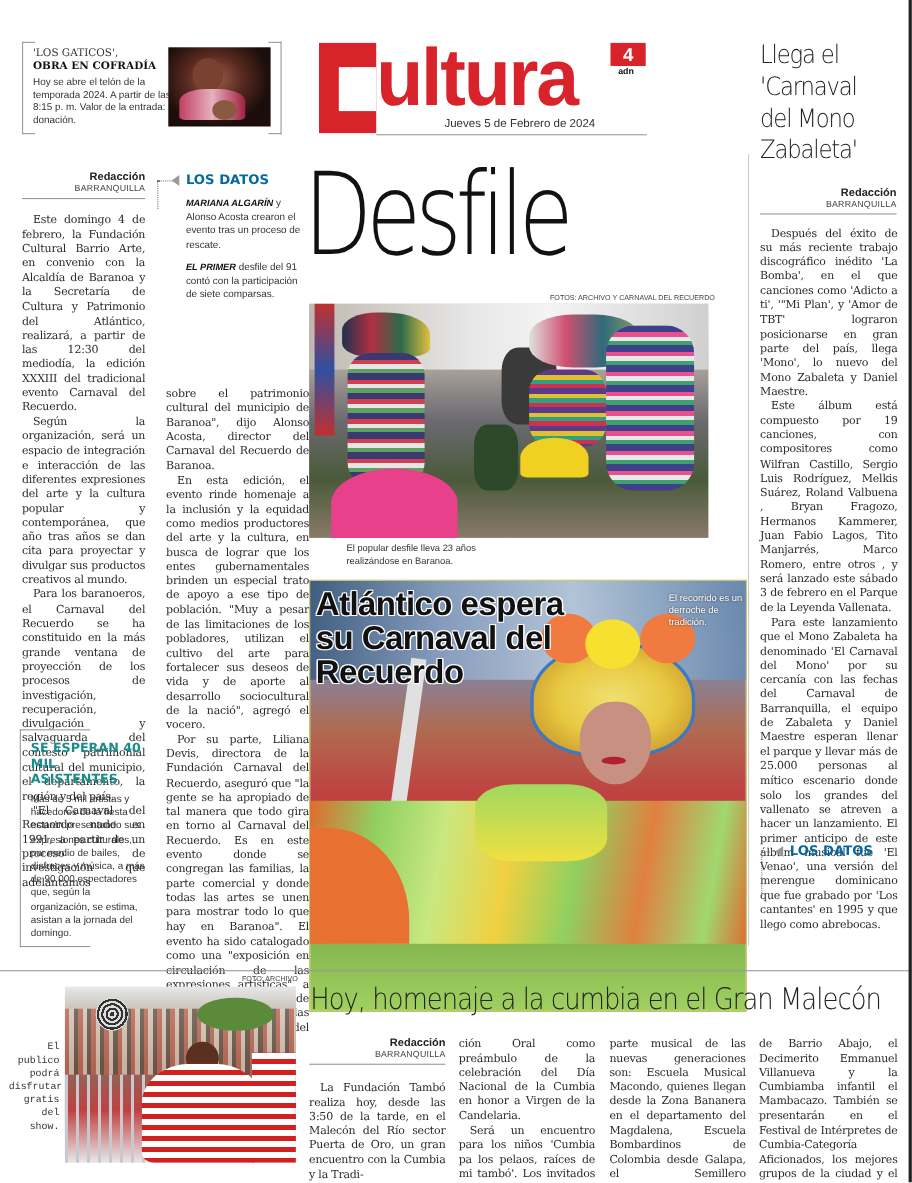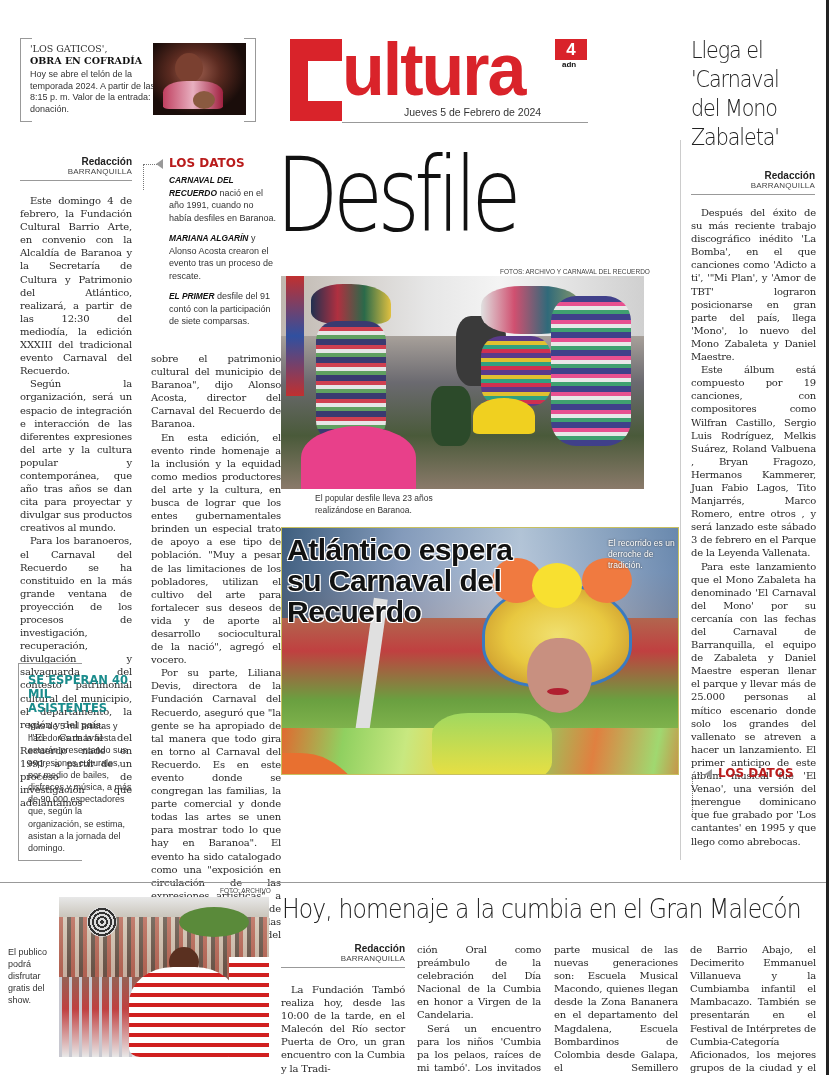--- a/index.html
+++ b/index.html
@@ -4,21 +4,21 @@
 <style>
   * { box-sizing: border-box; margin: 0; padding: 0; }
   html, body { width: 829px; height: 1075px; background: #fff; overflow: hidden; }
   body { position: relative; font-family: "DejaVu Serif", serif; color: #222; }
   .abs { position: absolute; }
   .serif-body { font-family: "DejaVu Serif", serif; font-size: 10px; line-height: 13.1px; text-align: justify; color: #2a2a2a; letter-spacing: -0.2px; }
   .serif-body p { text-indent: 10px; }
   .byline { text-align: right; font-family: "Liberation Sans", sans-serif; border-bottom: 1px solid #999; padding-bottom: 4px; }
   .byline .name { font-weight: bold; font-size: 10px; color: #222; }
   .byline .city { font-size: 8px; color: #444; letter-spacing: 0.2px; }
-  .datos-title { font-family: "DejaVu Sans", sans-serif; font-weight: bold; color: #b91c1c; font-size: 12px; }
+  .datos-title { font-family: "DejaVu Sans", sans-serif; font-weight: bold; color: #0369a1; font-size: 12px; }
   .datos-item { font-family: "Liberation Sans", sans-serif; font-size: 9px; line-height: 12.5px; color: #333; margin-top: 8px; }
   .datos-item b { font-style: italic; font-weight: 900; color: #111; text-transform: uppercase; font-size: 8.4px; }
   .photo { overflow: hidden; }
 </style>
 </head>
 <body>
 
 <div class="abs" style="left:20px;top:38px;width:236px;height:84px;">
   <div class="abs" style="left:0;top:0;width:12px;height:84px;border-left:1px solid #999;border-top:1px solid #999;border-bottom:1px solid #999;"></div>
   <div class="abs" style="right:0;top:0;width:12px;height:84px;border-right:1px solid #999;border-top:1px solid #999;border-bottom:1px solid #999;"></div>
@@ -65,21 +65,20 @@
     <div style="font-family:'DejaVu Sans',sans-serif;font-weight:bold;font-size:11.5px;line-height:14px;color:#1a8c8c;">SE ESPERAN 40 MIL ASISTENTES</div>
     <div style="font-family:'Liberation Sans',sans-serif;font-size:9px;line-height:12.2px;color:#333;margin-top:5px;">Más de 5 mil artistas y hacedores de la fiesta estarán presentando sus expresiones culturales, por medio de bailes, disfraces y música, a más de 90.000 espectadores que, según la organización, se estima, asistan a la jornada del domingo.</div>
   </div>
 </div>
 
 <div class="abs" style="left:143px;top:156px;width:135px;">
   <div class="abs" style="left:0;top:8px;width:14px;height:26px;border-left:1px dotted #777;border-top:1px dotted #777;"></div>
   <div class="abs" style="left:13px;top:3px;width:0;height:0;border-top:5px solid transparent;border-bottom:5px solid transparent;border-right:7px solid #999;"></div>
   <div style="margin-left:26px;">
     <div class="datos-title">LOS DATOS</div>
-    <div class="datos-item" style="margin-top:4px;"><b>CARNAVAL DEL RECUERDO</b><span> nació en el año 1991, cuando no había desfiles en Baranoa.</span></div>
     <div class="datos-item"><b>MARIANA ALGARÍN</b><span> y Alonso Acosta crearon el evento tras un proceso de rescate.</span></div>
     <div class="datos-item"><b>EL PRIMER</b><span> desfile del 91 contó con la participación de siete comparsas.</span></div>
   </div>
 </div>
 
 <div class="abs serif-body" style="left:151px;top:352px;width:130px;">
   <p style="text-indent:0;">sobre el patrimonio cultural del municipio de Baranoa", dijo Alonso Acosta, director del Carnaval del Recuerdo de Baranoa.</p>
   <p>En esta edición, el evento rinde homenaje a la inclusión y la equidad como medios productores del arte y la cultura, en busca de lograr que los entes gubernamentales brinden un especial trato de apoyo a ese tipo de población. "Muy a pesar de las limitaciones de los pobladores, utilizan el cultivo del arte para fortalecer sus deseos de vida y de aporte al desarrollo sociocultural de la nació", agregó el vocero.</p>
   <p>Por su parte, Liliana Devis, directora de la Fundación Carnaval del Recuerdo, aseguró que "la gente se ha apropiado de tal manera que todo gira en torno al Carnaval del Recuerdo. Es en este evento donde se congregan las familias, la parte comercial y donde todas las artes se unen para mostrar todo lo que hay en Baranoa". El evento ha sido catalogado como una "exposición en circulación de las expresiones artísticas", a través de un recorrido de dos kilómetros por las principales vías del municipio.</p>
 </div>
@@ -96,21 +95,21 @@
   <div style="position:absolute;left:20px;top:150px;width:115px;height:63px;border-radius:50% 50% 0 0;background:#e8408a;"></div>
   <div style="position:absolute;left:175px;top:40px;width:50px;height:70px;background:#3a3a3a;border-radius:30%;"></div>
   <div style="position:absolute;left:200px;top:10px;width:100px;height:48px;border-radius:40%;background:linear-gradient(90deg,#e0e0e0,#d05070,#306a7a,#8a9a6a);"></div>
   <div style="position:absolute;left:200px;top:60px;width:70px;height:70px;background:repeating-linear-gradient(180deg,#5a3a8a 0 5px,#e0c030 5px 9px,#30a080 9px 13px,#d03050 13px 17px);border-radius:20px;"></div>
   <div style="position:absolute;left:192px;top:122px;width:62px;height:36px;border-radius:50% 50% 10% 10%;background:#f0d020;"></div>
   <div style="position:absolute;left:270px;top:20px;width:80px;height:150px;background:repeating-linear-gradient(180deg,#40408a 0 6px,#e85090 6px 10px,#e8e8e8 10px 14px,#40a070 14px 18px);border-radius:25px;"></div>
   <div style="position:absolute;left:150px;top:110px;width:40px;height:60px;background:#2c4a2a;border-radius:30%;"></div>
 </div>
 <div class="abs" style="left:282px;top:492px;width:140px;font-family:'Liberation Sans',sans-serif;font-size:8.5px;line-height:12px;color:#333;margin-left:33px;">El popular desfile lleva 23 años realizándose en Baranoa.</div>
 
-<div class="abs photo" style="left:281px;top:527px;width:398px;height:248px;border:1px solid #c8c060;background:linear-gradient(180deg,#5a7a9a 0%,#7a8ab0 18%,#b06a50 35%,#c04040 50%,#6aa040 70%,#a0d060 100%);">
+<div class="abs photo" style="left:281px;top:527px;width:398px;height:393px;border:1px solid #c8c060;background:linear-gradient(180deg,#5a7a9a 0%,#7a8ab0 18%,#b06a50 35%,#c04040 50%,#6aa040 70%,#a0d060 100%);">
   <div style="position:absolute;left:0;top:0;width:398px;height:90px;background:linear-gradient(90deg,#3a5a7a,#8aa0c0 30%,#c0d0e0 60%,#6a8ab0);opacity:0.85;"></div>
   <div style="position:absolute;left:80px;top:70px;width:14px;height:170px;background:#e0e0e0;transform:rotate(8deg);"></div>
   <div style="position:absolute;left:200px;top:55px;width:150px;height:105px;border-radius:50% 50% 40% 40%;background:radial-gradient(ellipse at 50% 50%,#f0e070 0%,#e8c840 50%,#d0a030 80%);border:3px solid #3a7ac0;"></div>
   <div style="position:absolute;left:210px;top:30px;width:50px;height:45px;border-radius:50%;background:#f07a40;"></div>
   <div style="position:absolute;left:250px;top:35px;width:50px;height:45px;border-radius:50%;background:#f8e030;"></div>
   <div style="position:absolute;left:300px;top:30px;width:50px;height:45px;border-radius:50%;background:#f07a40;"></div>
   <div style="position:absolute;left:245px;top:110px;width:65px;height:75px;border-radius:45% 45% 50% 50%;background:#c89080;"></div>
   <div style="position:absolute;left:265px;top:160px;width:22px;height:7px;border-radius:50%;background:#b02030;"></div>
   <div style="position:absolute;left:0;top:200px;width:398px;height:130px;background:linear-gradient(100deg,#e06a30 0%,#90d060 15%,#c8e880 30%,#f0d040 45%,#90d060 60%,#e08040 75%,#a0d870 90%,#e06a30 100%);"></div>
   <div style="position:absolute;left:0;top:225px;width:90px;height:105px;background:#e87030;border-radius:0 80% 0 0;"></div>
@@ -136,41 +135,41 @@
   <div class="abs" style="left:0;top:8px;width:14px;height:40px;border-left:1px dotted #777;border-top:1px dotted #777;"></div>
   <div class="abs" style="left:13px;top:3px;width:0;height:0;border-top:5px solid transparent;border-bottom:5px solid transparent;border-right:7px solid #999;"></div>
   <div style="margin-left:26px;">
     <div class="datos-title">LOS DATOS</div>
   </div>
 </div>
 
 <div class="abs" style="left:0;top:882px;width:829px;height:1px;background:#999;"></div>
 <div class="abs" style="left:220px;top:887px;font-family:'Liberation Sans',sans-serif;font-size:6.5px;color:#444;">FOTO: ARCHIVO</div>
 
-<div class="abs" style="left:8px;top:946px;width:46px;text-align:left;font-family:Liberation Sans, sans-serif;font-size:9px;line-height:12px;color:#333;">El publico podrá disfrutar gratis del show.</div>
+<div class="abs" style="left:8px;top:946px;width:46px;text-align:right;font-family:Liberation Mono, monospace;font-size:9px;line-height:12px;color:#333;">El publico podrá disfrutar gratis del show.</div>
 
 <div class="abs photo" style="left:59px;top:897px;width:210px;height:160px;background:linear-gradient(180deg,#e8e8e8 0%,#b8b0a0 20%,#8a6a5a 45%,#c04040 70%,#e8e8e8 100%);">
   <div style="position:absolute;left:0;top:20px;width:210px;height:60px;background:repeating-linear-gradient(90deg,#c06050 0 4px,#e0d0c0 4px 8px,#5a4a40 8px 12px);opacity:0.7;"></div>
   <div style="position:absolute;left:120px;top:10px;width:70px;height:30px;border-radius:50%;background:#5a8a3a;"></div>
   <div style="position:absolute;left:28px;top:10px;width:30px;height:30px;border-radius:50%;background:repeating-radial-gradient(circle,#333 0 2px,#ddd 2px 4px);"></div>
   <div style="position:absolute;left:0;top:80px;width:75px;height:80px;background:repeating-linear-gradient(90deg,#c8c8d0 0 3px,transparent 3px 10px);"></div>
   <div style="position:absolute;left:110px;top:50px;width:30px;height:30px;border-radius:50%;background:#5a3020;"></div>
   <div style="position:absolute;left:70px;top:70px;width:110px;height:90px;border-radius:40% 40% 10% 10%;background:repeating-linear-gradient(180deg,#fff 0 6px,#d02020 6px 10px);"></div>
   <div style="position:absolute;left:170px;top:60px;width:40px;height:100px;background:repeating-linear-gradient(180deg,#fff 0 6px,#d02020 6px 10px);"></div>
 </div>
 
 <div class="abs" style="left:282px;top:893px;white-space:nowrap;font-family:'DejaVu Sans',sans-serif;font-weight:200;font-size:27px;letter-spacing:-1px;color:#222;transform:scaleX(0.87);transform-origin:left top;">Hoy, homenaje a la cumbia en el Gran Malecón</div>
 
 <div class="abs byline" style="left:281px;top:943px;width:124px;">
   <div class="name">Redacción</div>
   <div class="city">BARRANQUILLA</div>
 </div>
 
 <div class="abs serif-body" style="left:281px;top:983px;width:124px;">
-  <p>La Fundación Tambó realiza hoy, desde las 10:00 de la tarde, en el Malecón del Río sector Puerta de Oro, un gran encuentro con la Cumbia y la Tradi-</p>
+  <p>La Fundación Tambó realiza hoy, desde las 3:50 de la tarde, en el Malecón del Río sector Puerta de Oro, un gran encuentro con la Cumbia y la Tradi-</p>
 </div>
 <div class="abs serif-body" style="left:417px;top:943px;width:124px;">
   <p style="text-indent:0;">ción Oral como preámbulo de la celebración del Día Nacional de la Cumbia en honor a Virgen de la Candelaria.</p>
   <p>Será un encuentro para los niños 'Cumbia pa los pelaos, raíces de mi tambó'. Los invitados para la</p>
 </div>
 <div class="abs serif-body" style="left:554px;top:943px;width:124px;">
   <p style="text-indent:0;">parte musical de las nuevas generaciones son: Escuela Musical Macondo, quienes llegan desde la Zona Bananera en el departamento del Magdalena, Escuela Bombardinos de Colombia desde Galapa, el Semillero Cañamilleritos</p>
 </div>
 <div class="abs serif-body" style="left:690px;top:943px;width:126px;">
   <p style="text-indent:0;">de Barrio Abajo, el Decimerito Emmanuel Villanueva y la Cumbiamba infantil el Mambacazo. También se presentarán en el Festival de Intérpretes de Cumbia-Categoría Aficionados, los mejores grupos de la ciudad y el Departamento,</p>

